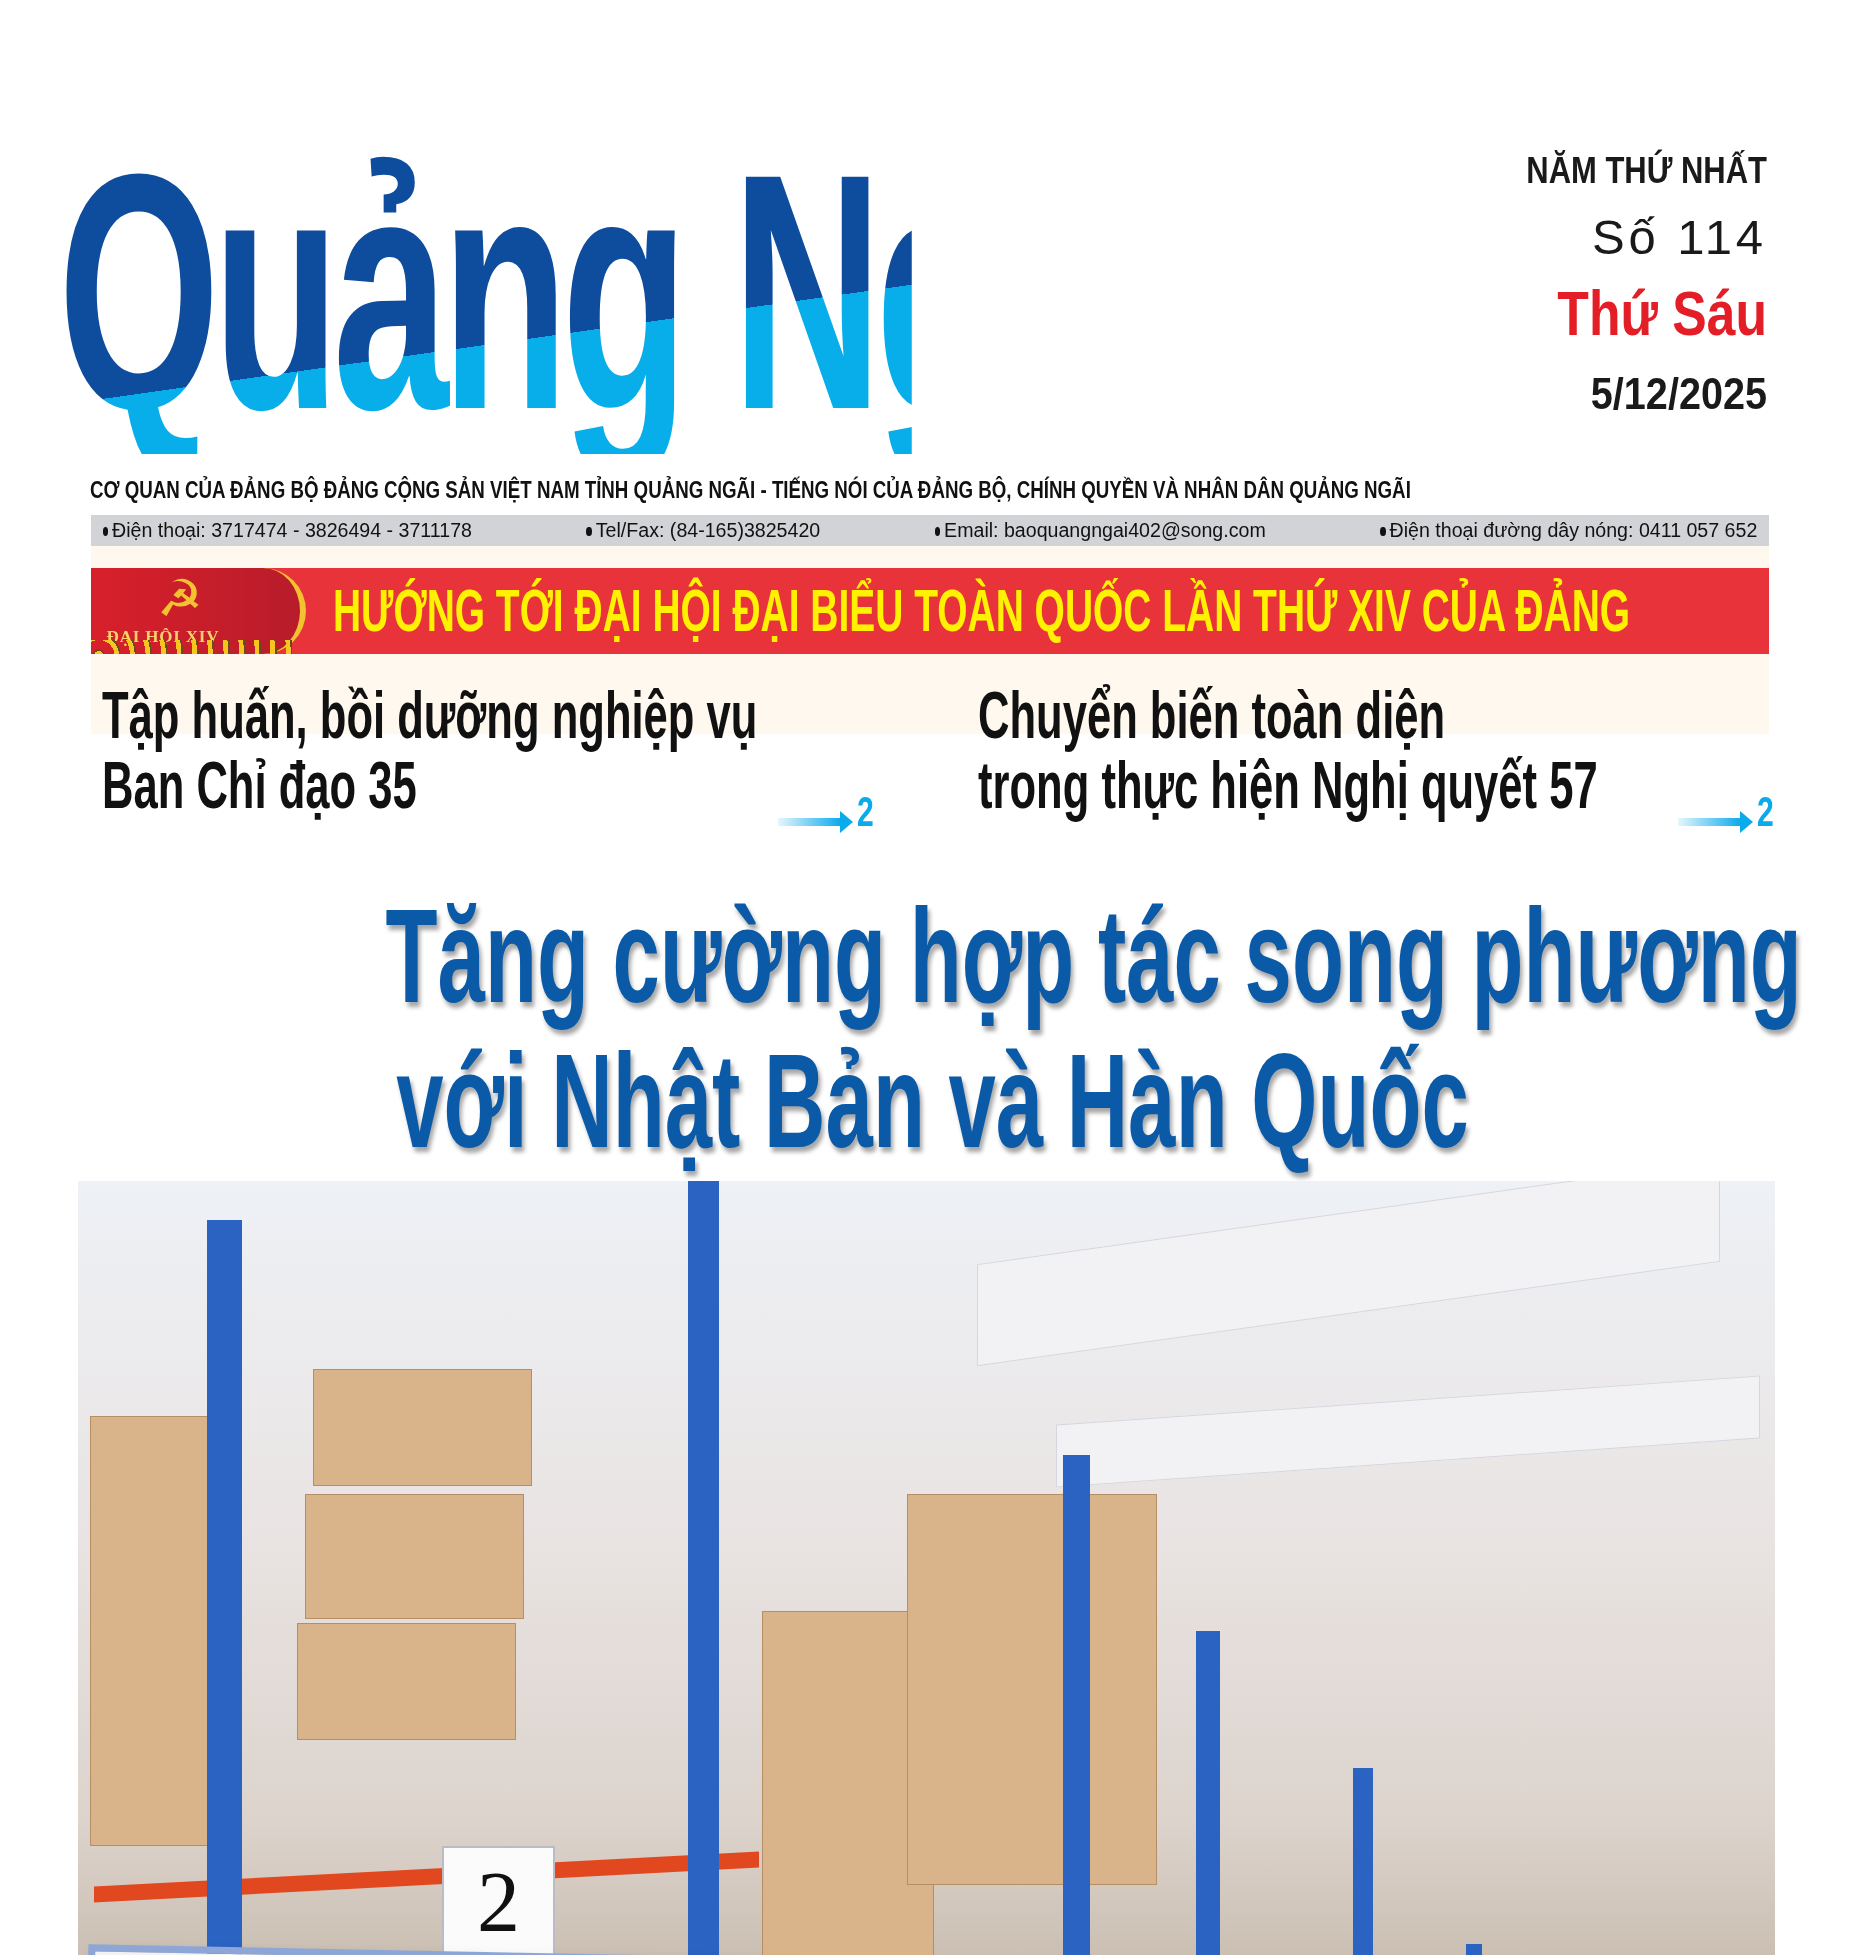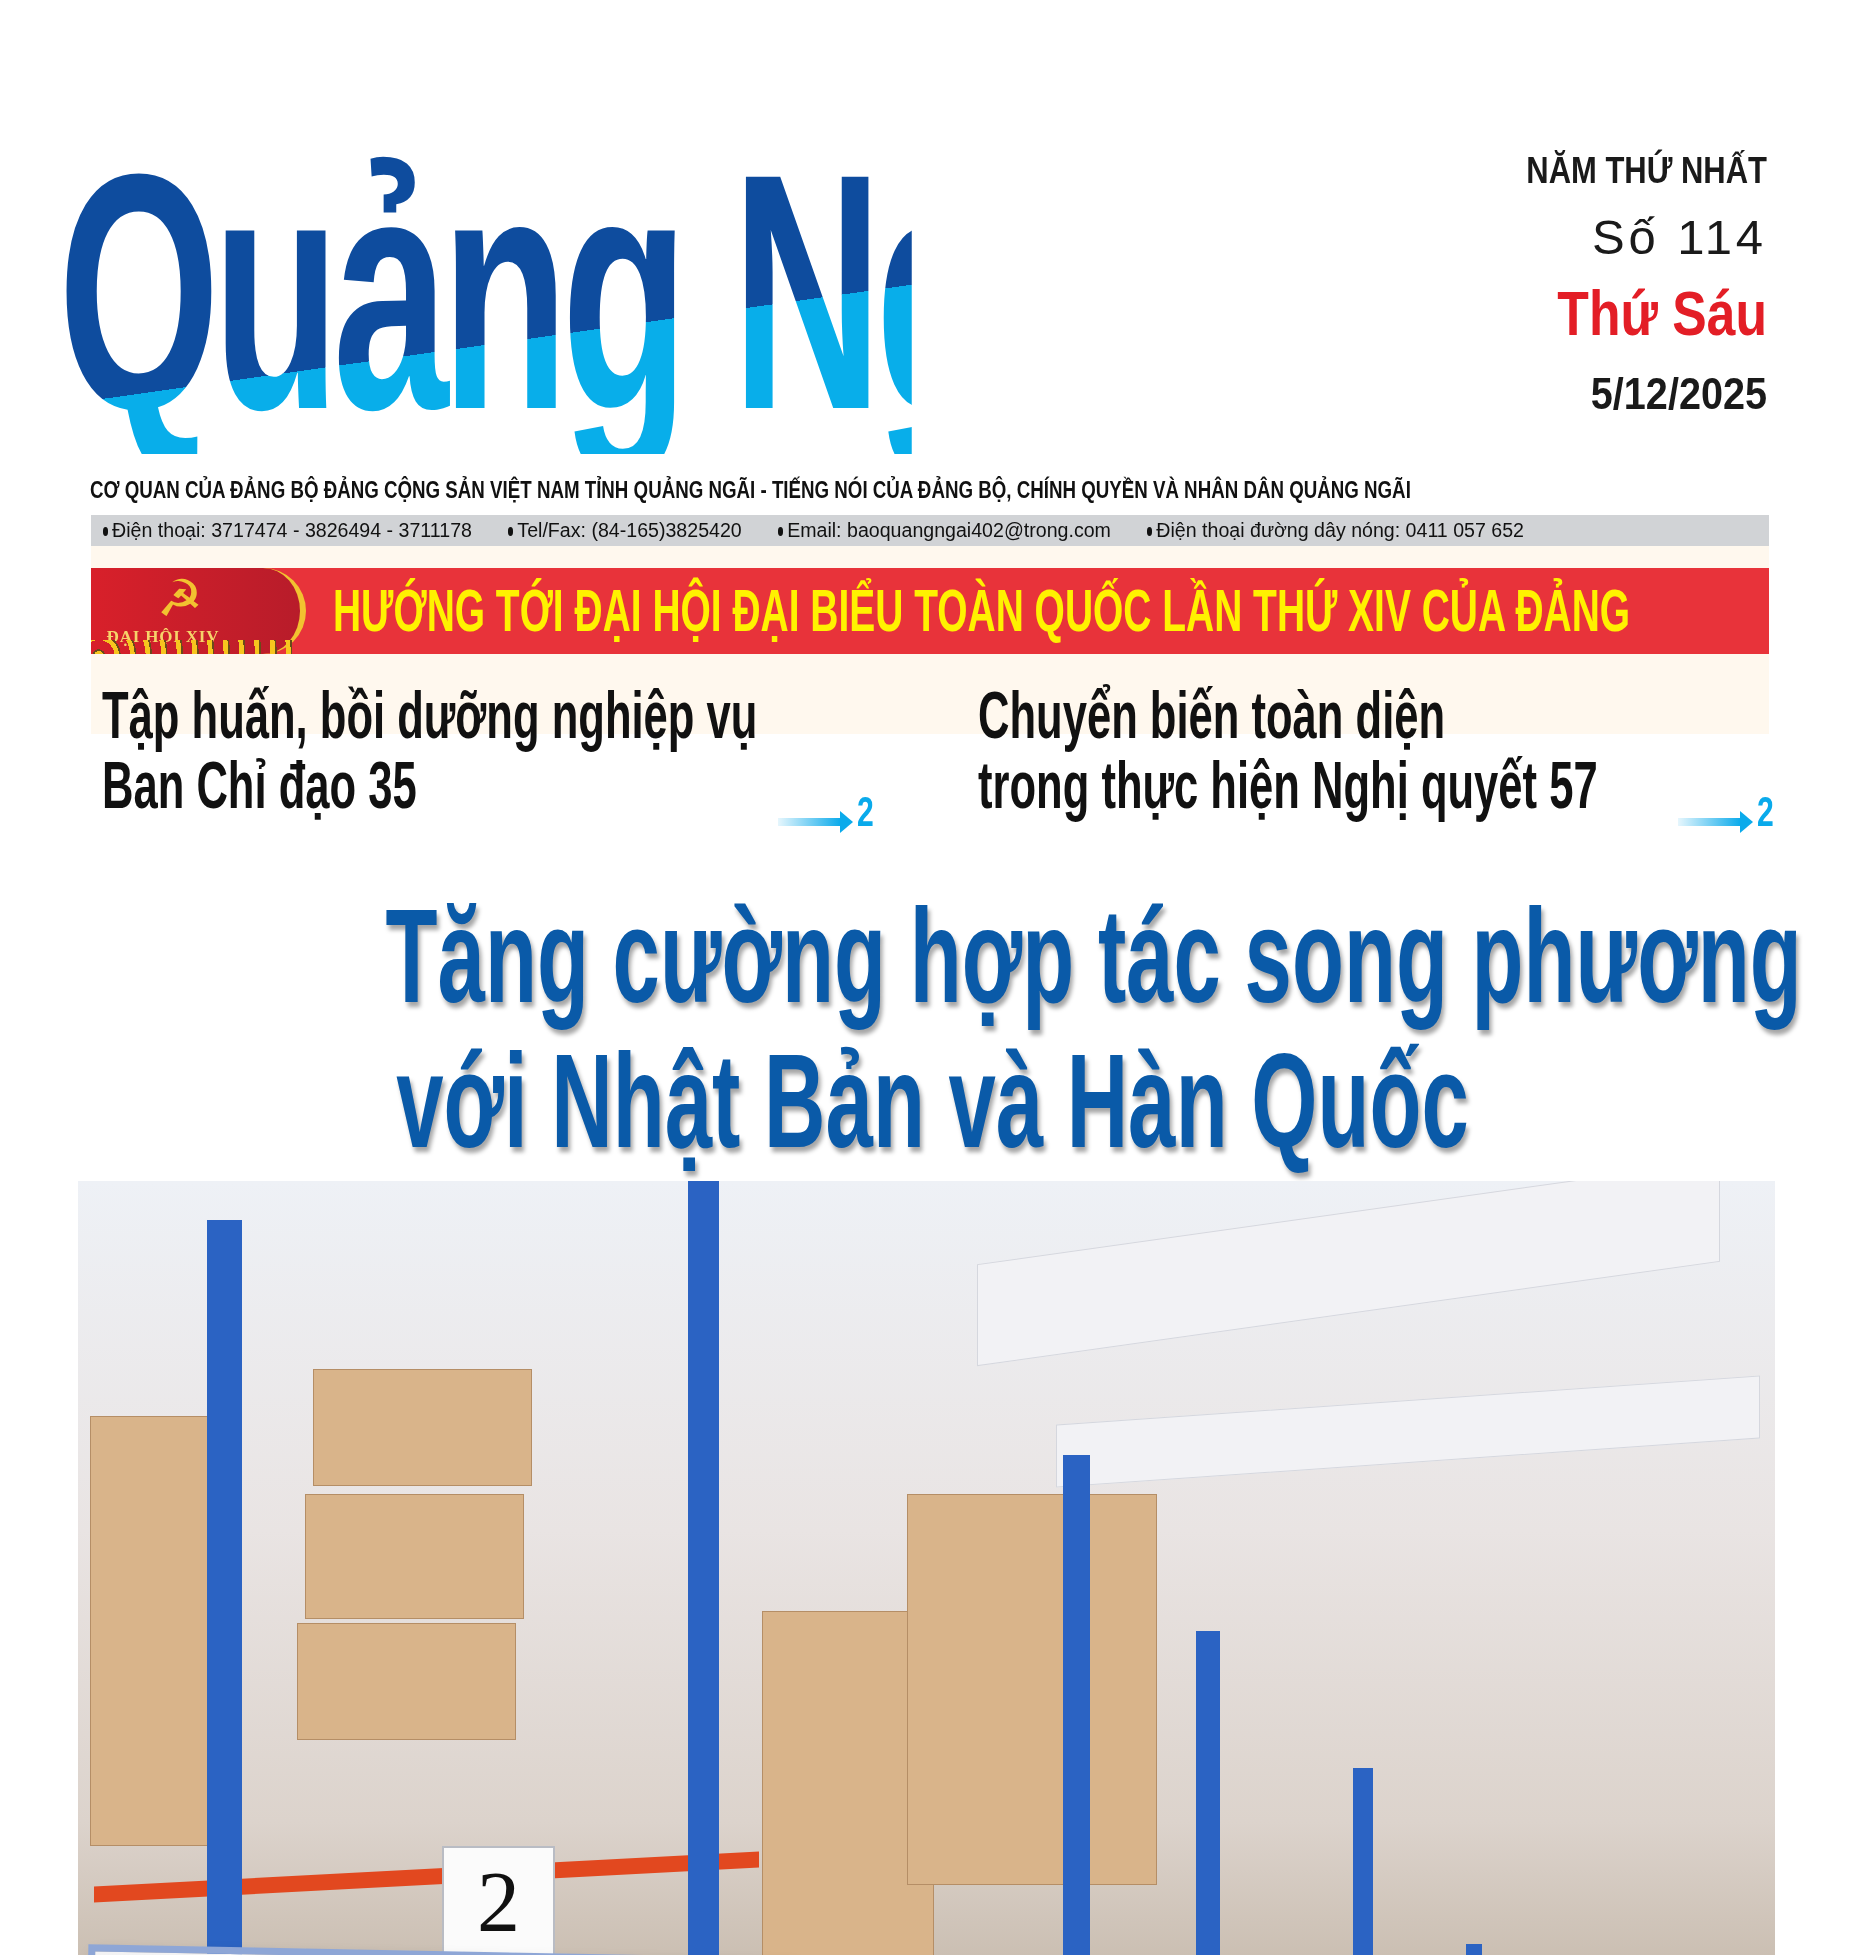--- a/index.html
+++ b/index.html
@@ -27,21 +27,21 @@
   .info .date { font-weight: 700; font-size: 44px; line-height: 51px; color: #1a1a1a; margin-top: 19.6px; transform: scaleX(0.9); transform-origin: right; }
 
   .subtitle {
     left: 90px; top: 474px; width: 1682px;
     font-weight: 700; font-size: 24px; line-height: 31px; color: #111;
     white-space: nowrap; transform: scaleX(0.78); transform-origin: left;
   }
 
   .contact-bar {
     left: 91px; top: 515px; width: 1678px; height: 30.5px; background: #d1d3d6;
-    display: flex; align-items: center; padding: 0 11.7px; gap: 36px;
+    display: flex; align-items: center; justify-content: space-between; padding: 0 11.7px;
   }
   .contact-bar span {
     font-size: 19.6px; line-height: 23.5px; color: #111; white-space: nowrap;
   }
   .contact-bar .dot { display:inline-block; width: 5.5px; height: 8.6px; border-radius: 50%; background:#111; margin-right: 3.9px; vertical-align: middle; }
 
   .cream-band { left: 91px; top: 546px; width: 1678px; height: 188px; background: #fff8ee; }
 
   
   .banner { left: 91px; top: 568px; width: 1678px; height: 86px; background: #e8333a; overflow: hidden; }
@@ -109,21 +109,21 @@
   <div class="issue">Số 114</div>
   <div class="weekday">Thứ Sáu</div>
   <div class="date">5/12/2025</div>
 </div>
 
 <div class="abs subtitle">CƠ QUAN CỦA ĐẢNG BỘ ĐẢNG CỘNG SẢN VIỆT NAM TỈNH QUẢNG NGÃI - TIẾNG NÓI CỦA ĐẢNG BỘ, CHÍNH QUYỀN VÀ NHÂN DÂN QUẢNG NGÃI</div>
 
 <div class="abs contact-bar">
   <span><i class="dot"></i><b style="font-weight:400">Điện thoại: 3717474 - 3826494 - 3711178</b></span>
   <span><i class="dot"></i><b style="font-weight:400">Tel/Fax: (84-165)3825420</b></span>
-  <span><i class="dot"></i><b style="font-weight:400">Email: baoquangngai402@trong.com</b></span>
+  <span><i class="dot"></i><b style="font-weight:400">Email: baoquangngai402@song.com</b></span>
   <span><i class="dot"></i><b style="font-weight:400">Điện thoại đường dây nóng: 0411 057 652</b></span>
 </div>
 
 <div class="abs cream-band"></div>
 
 <div class="abs banner">
   <div class="banner-emblem">
     <span class="sickle">☭</span>
     <span class="label">ĐẠI HỘI XIV</span>
     <span class="flowers"></span>

